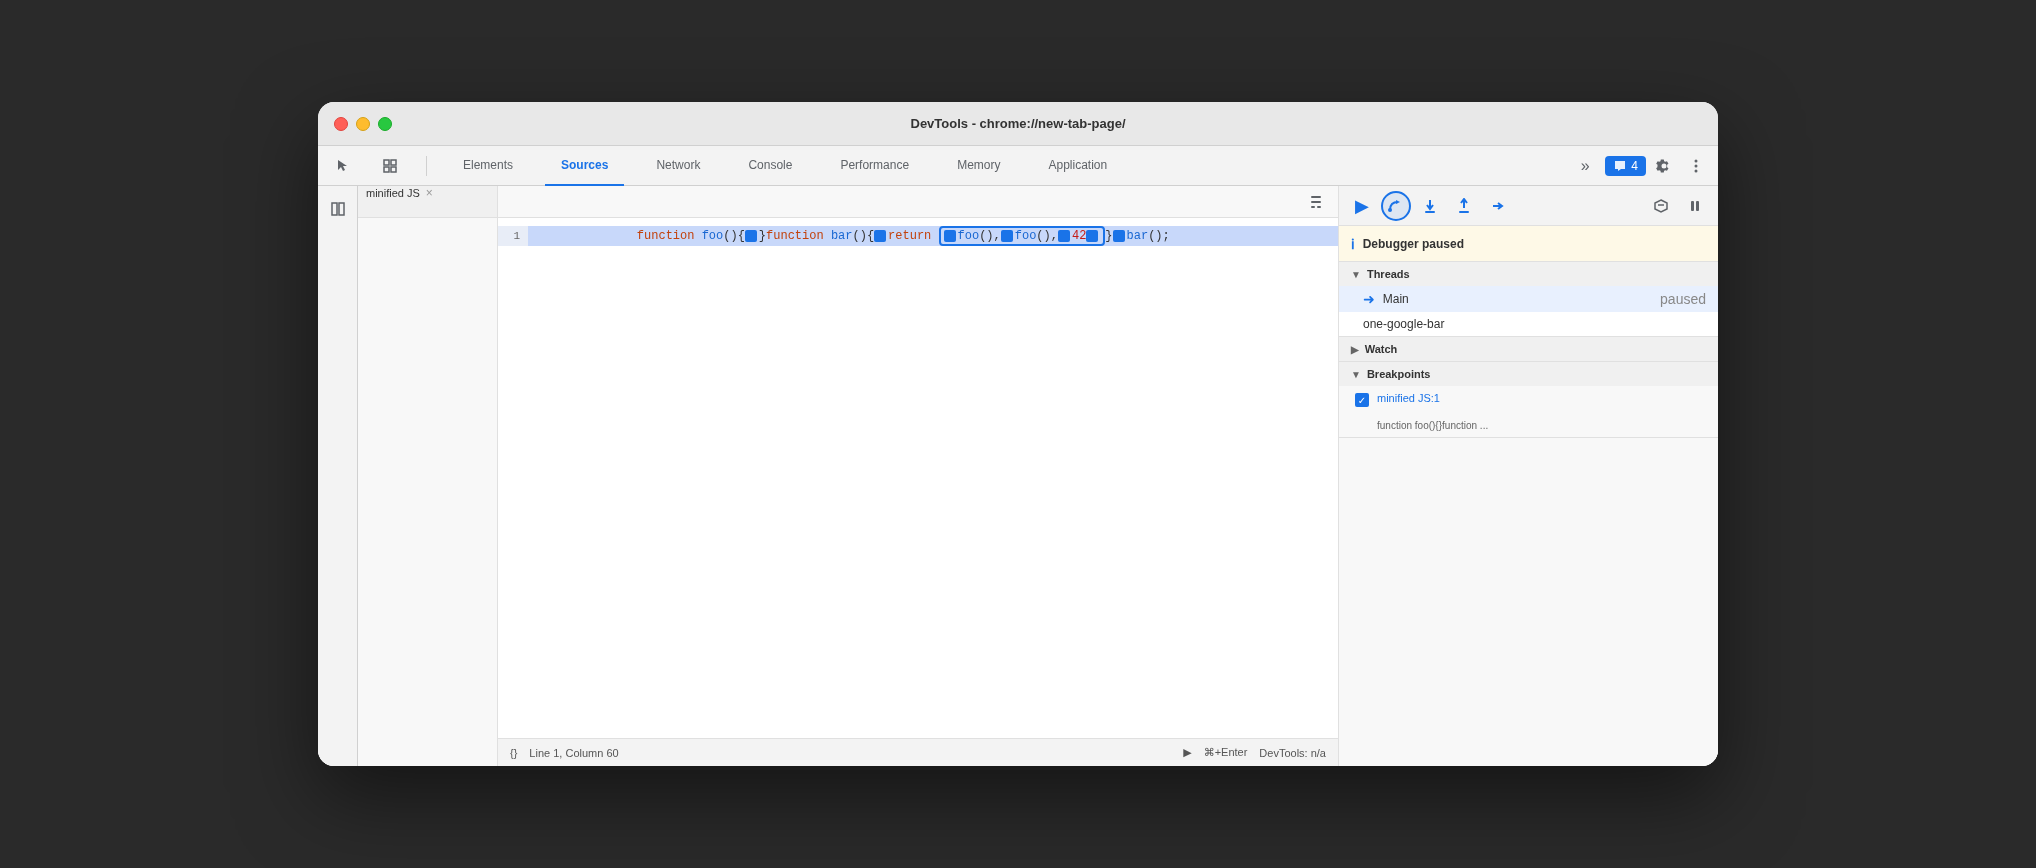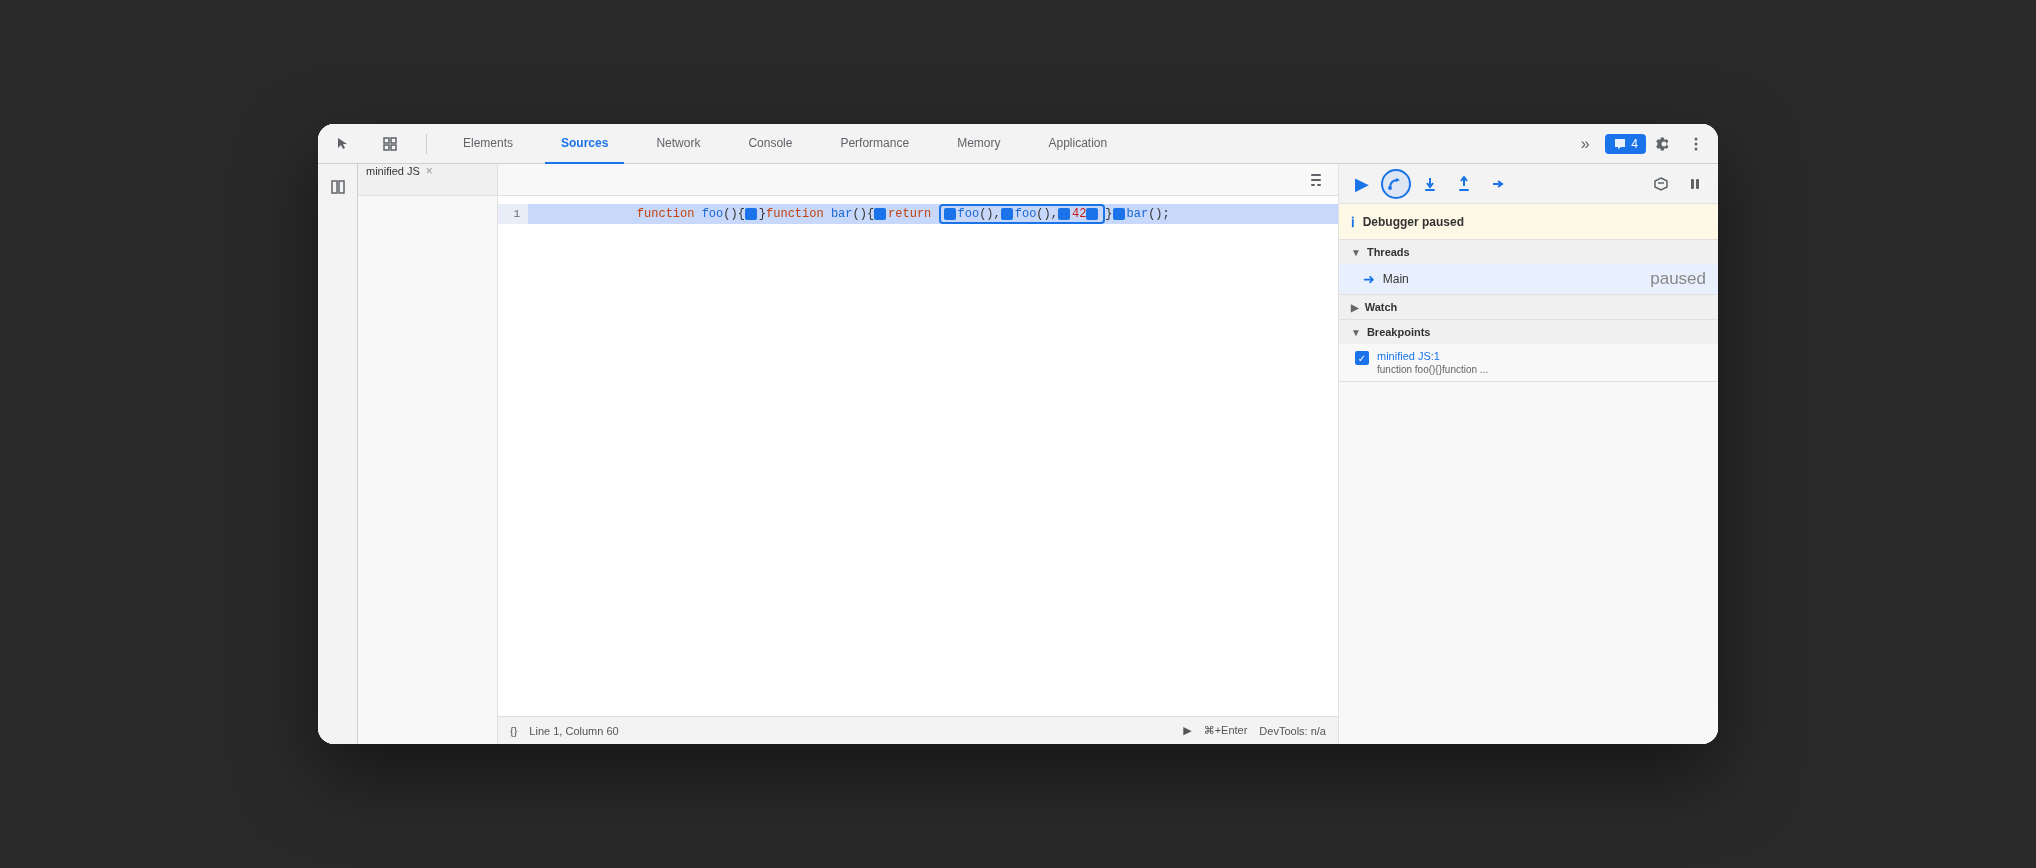--- a/index.html
+++ b/index.html
@@ -329,21 +329,21 @@
     }
     .thread-item.active { background: #e8f0fe; }
     .thread-arrow {
       color: #1a73e8;
       margin-right: 8px;
       font-size: 14px;
     }
     .thread-status {
       margin-left: auto;
       color: #888;
-      font-size: 17px;
+      font-size: 14px;
     }
     .watch-section { }
     .breakpoints-section { }
     .bp-item {
       display: flex;
       align-items: flex-start;
       padding: 6px 12px 6px 16px;
       font-size: 11px;
       gap: 8px;
     }
@@ -353,38 +353,46 @@
       background: #1a73e8;
       border-radius: 2px;
       display: flex;
       align-items: center;
       justify-content: center;
       color: white;
       font-size: 10px;
       flex-shrink: 0;
       margin-top: 1px;
     }
-    .bp-info { display: flex; flex-direction: column; gap: 2px; }
+    .bp-info { display: flex; flex-direction: column; gap: 16px; }
     .bp-file { color: #1a73e8; font-size: 11px; }
     .bp-code { color: #666; font-size: 10px; font-family: Liberation Sans, sans-serif; }
     .highlight-box {
       display: inline;
       border: 2px solid #1a73e8;
       border-radius: 4px;
       padding: 1px 3px;
     }
     .keyword { color: #c2410c; }
     .fname { color: #1967d2; }
     .punct { color: #333; }
   </style>
 </head>
 <body>
 
 <div class="window">
 
+  <div class="titlebar">
+    <div class="traffic-lights">
+      <div class="traffic-light tl-red"></div>
+      <div class="traffic-light tl-yellow"></div>
+      <div class="traffic-light tl-green"></div>
+    </div>
+    <span class="titlebar-title">DevTools - chrome://new-tab-page/</span>
+  </div>
 
   <div class="devtools">
 
     <div class="tabs-bar">
       <div class="tab-icon-btn">
         <svg width="16" height="16" viewBox="0 0 16 16" fill="none">
           <path d="M4 2 L4 12 L7 9 L9 13 L11 12 L9 8 L13 8 Z" fill="#5f6368"></path>
         </svg>
       </div>
       <div class="tab-icon-btn">
@@ -555,20 +563,23 @@
           <div class="panel-section-header">
             <span class="triangle">▼</span>
             <span>Threads</span>
           </div>
           <div class="thread-list">
             <div class="thread-item active">
               <span class="thread-arrow">➜</span>
               <span>Main</span>
               <span class="thread-status">paused</span>
             </div>
+            <div class="thread-item">
+              <span>one-google-bar</span>
+            </div>
           </div>
         </div>
 
         <div class="panel-section watch-section">
           <div class="panel-section-header">
             <span class="triangle">▶</span>
             <span>Watch</span>
           </div>
         </div>
 

